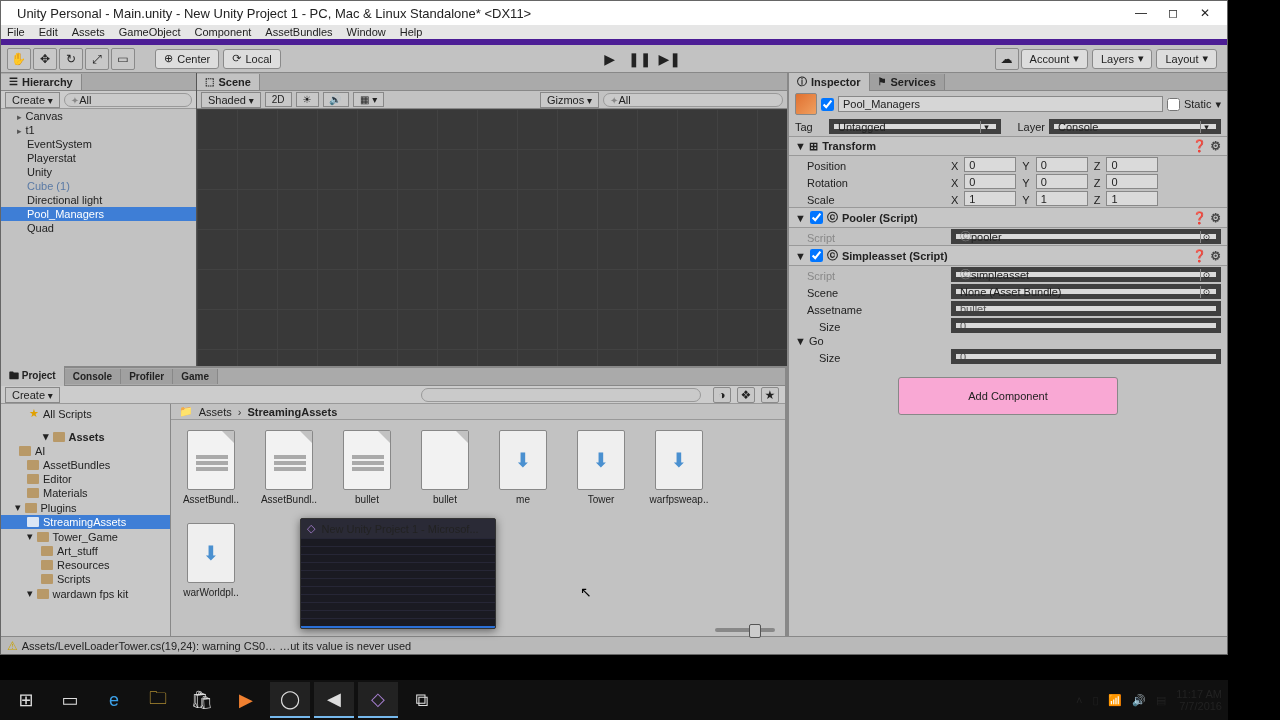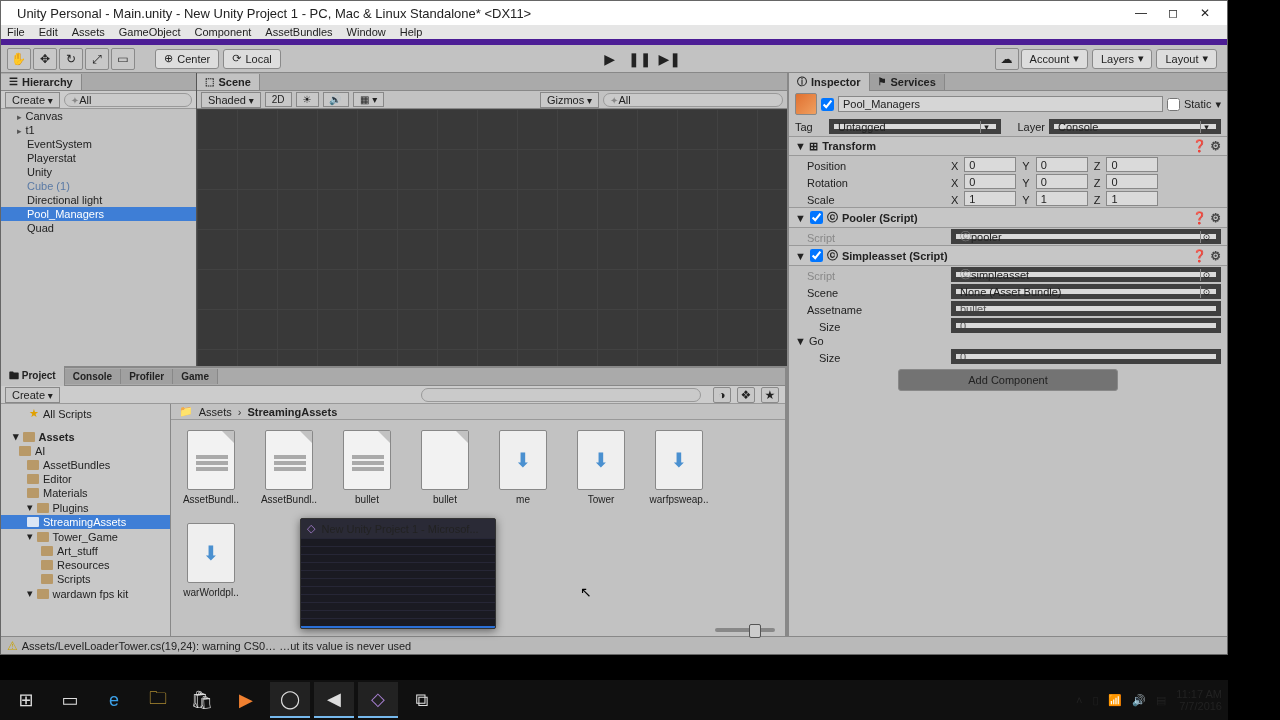--- a/index.html
+++ b/index.html
@@ -33,21 +33,21 @@
 .scene-head { height:18px; background:#aaa; display:flex; align-items:center; border-bottom:1px solid #888; }
 .scene-sub { height:18px; background:#c2c2c2; display:flex; align-items:center; padding:0 4px; gap:4px; border-bottom:1px solid #888; }
 .dd { padding:1px 6px; background:#c8c8c8; border:1px solid #888; font-size:10px; }
 .viewport { flex:1; background:#393939; background-image:linear-gradient(#424242 1px,transparent 1px),linear-gradient(90deg,#424242 1px,transparent 1px); background-size:40px 40px; }
 .botrow { height:270px; display:flex; border-top:2px solid #888; }
 .proj { flex:1; display:flex; flex-direction:column; border-right:2px solid #888; }
 .proj-body { flex:1; display:flex; min-height:0; }
 .proj-tree { width:170px; background:#c8c8c8; border-right:1px solid #888; padding:2px 0; overflow:hidden; }
 .tree-item { padding:1px 4px 1px 18px; font-size:11px; display:flex; align-items:center; gap:4px; }
 .tree-item.sel { background:#3e7ed6; color:#fff; }
-.tree-item.bold{ font-weight:bold; }
+.tree-item.bold{ font-weight:bold;margin-left:30px; }
 .folder-ico { width:12px; height:10px; background:#b89968; border-radius:1px; display:inline-block; }
 .tree-item.sel .folder-ico { background:#dbe6f5; }
 .proj-grid { flex:1; display:flex; flex-direction:column; background:#c2c2c2; }
 .bc { height:16px; padding:1px 8px; font-size:11px; color:#333; display:flex; gap:6px; align-items:center; border-bottom:1px solid #999; }
 .bc b { font-weight:bold; }
 .grid { flex:1; padding:10px 10px; display:flex; gap:18px; align-content:flex-start; flex-wrap:wrap; position:relative; }
 .asset { width:60px; display:flex; flex-direction:column; align-items:center; gap:4px; }
 .asset .thumb { width:48px; height:60px; background:#f2f2f2; border:1px solid #888; border-radius:2px; position:relative; }
 .asset .thumb.corner::after { content:""; position:absolute; right:0; top:0; border-style:solid; border-width:0 12px 12px 0; border-color:transparent #c2c2c2 transparent transparent; }
 .asset .thumb.data::before { content:""; position:absolute; left:8px; top:24px; width:32px; height:4px; background:#aaa; box-shadow:0 6px #aaa,0 12px #aaa; }
@@ -61,21 +61,21 @@
 .insp-head { height:18px; background:#aaa; display:flex; border-bottom:1px solid #888; }
 .insp-row { display:flex; align-items:center; padding:2px 6px; gap:4px; }
 .insp-row input[type=text] { flex:1; height:16px; background:#d6d6d6; border:1px solid #888; padding:0 4px; font-size:11px; }
 .inum { width:52px; height:15px; background:#dadada; border:1px solid #888; padding:0 4px; font-size:11px; }
 .comp-hdr { background:#c6c6c6; border-top:1px solid #999; border-bottom:1px solid #999; padding:2px 6px; display:flex; align-items:center; gap:4px; font-weight:bold; }
 .comp-hdr .gear { margin-left:auto; font-size:12px; color:#444; }
 .prop { display:flex; align-items:flex-end; padding:1px 6px; gap:6px; }
 .prop .plabel { width:150px; font-size:11px; padding-left:12px; }
 .objfield { flex:1; height:15px; background:#dadada; border:5px solid #404040; display:flex; align-items:center; padding:0 4px; font-size:11px; color:#555; }
 .objfield .dot { margin-left:auto; width:12px; height:12px; border-left:1px solid #888; display:flex; align-items:center; justify-content:center; font-size:9px; }
-.addcomp { margin:4px auto; width:220px; height:22px; background:#737373; border:1px solid #888; display:flex; align-items:center; justify-content:center; border-radius:3px; }
+.addcomp { margin:12px auto; width:220px; height:38px; background:#f9a8d4; border:1px solid #888; display:flex; align-items:center; justify-content:center; border-radius:3px; }
 .taskbar { position:absolute; left:0; bottom:0; width:1228px; height:40px; background:#101010; display:flex; align-items:center; padding:0 6px; gap:4px; }
 .tbtn { width:40px; height:36px; display:flex; align-items:center; justify-content:center; font-size:18px; color:#ddd; }
 .tbtn.active { border-bottom:2px solid #76b9ed; background:#222; }
 .tray { margin-left:auto; display:flex; align-items:center; gap:10px; color:#ccc; font-size:11px; }
 .tray .clock { text-align:right; line-height:12px; }
 .vsprev { position:absolute; left:300px; top:518px; width:196px; background:#1f1f28; border:1px solid #333; border-radius:2px; overflow:hidden; box-shadow:0 2px 8px rgba(0,0,0,.5); }
 .vsprev .vshead { background:#2a2a36; color:#ddd; padding:3px 6px; font-size:10px; display:flex; align-items:center; gap:6px; }
 .vsprev .vsbody { height:90px; background:#1a1a22; background-image:linear-gradient(#262636 1px,transparent 1px); background-size:100% 8px; border-bottom:2px solid #2a6fd6; }
 .cursor { position:absolute; left:580px; top:584px; font-size:14px; color:#000; pointer-events:none; }
 </style>
@@ -180,21 +180,21 @@
           </div>
           <div class="proj-body">
             <div class="proj-tree" id="proj-tree">
                 <div class="tree-item" style="padding-left: 28px;"><span style="color:#e0a000">★</span> All Scripts</div>
                 <div style="height: 8px;"></div>
                 <div class="tree-item bold" style="padding-left: 12px;">▾ <span class="folder-ico"></span> Assets</div>
                 <div class="tree-item" style="padding-left: 18px;"><span class="folder-ico"></span> AI</div>
                 <div class="tree-item" style="padding-left: 26px;"><span class="folder-ico"></span> AssetBundles</div>
                 <div class="tree-item" style="padding-left: 26px;"><span class="folder-ico"></span> Editor</div>
                 <div class="tree-item" style="padding-left: 26px;"><span class="folder-ico"></span> Materials</div>
-                <div class="tree-item" style="padding-left: 26px;">▾ <span class="folder-ico"></span> Plugins</div>
+                <div class="tree-item" style="padding-left: 14px;">▾ <span class="folder-ico"></span> Plugins</div>
                 <div class="tree-item sel" style="padding-left: 26px;"><span class="folder-ico"></span> StreamingAssets</div>
                 <div class="tree-item" style="padding-left: 26px;">▾ <span class="folder-ico"></span> Tower_Game</div>
                 <div class="tree-item" style="padding-left: 40px;"><span class="folder-ico"></span> Art_stuff</div>
                 <div class="tree-item" style="padding-left: 40px;"><span class="folder-ico"></span> Resources</div>
                 <div class="tree-item" style="padding-left: 40px;"><span class="folder-ico"></span> Scripts</div>
                 <div class="tree-item" style="padding-left: 26px;">▾ <span class="folder-ico"></span> wardawn fps kit</div>
               </div>
             <div class="proj-grid">
               <div class="bc">
                 <span>📁</span>

